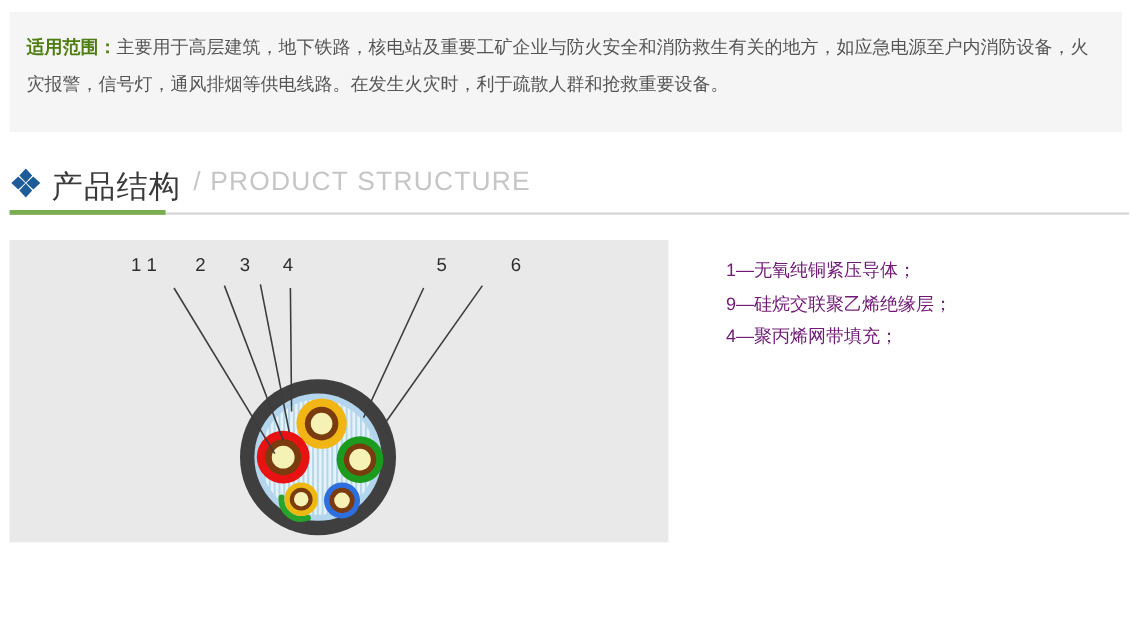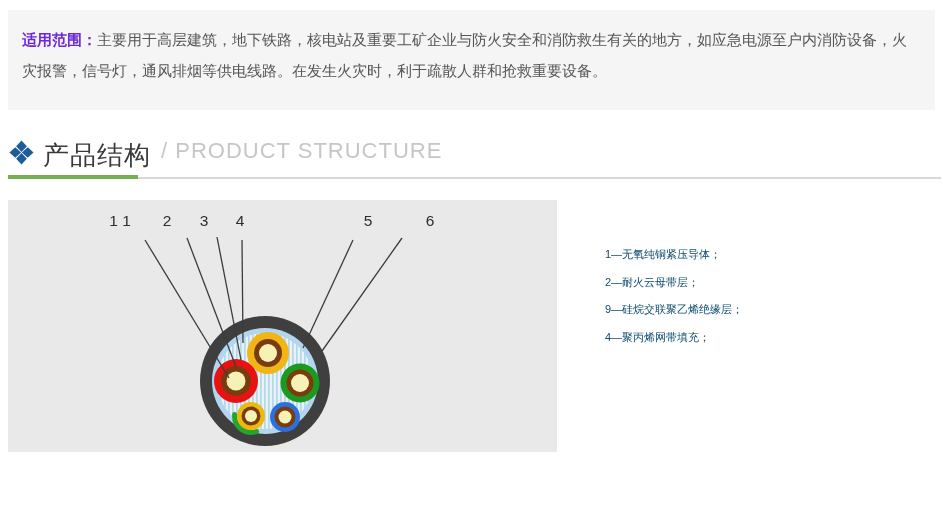--- a/index.html
+++ b/index.html
@@ -4,41 +4,41 @@
 <style>
   * { margin:0; padding:0; box-sizing:border-box; }
   html,body { width:943px; height:519px; background:#ffffff;
               font-family:"Liberation Sans", sans-serif; }
   .page { position:relative; width:943px; height:519px; overflow:hidden; }
 
   
   .intro { position:absolute; left:8px; top:10px; width:927px; height:100px;
            background:#f5f5f5; padding:14px 16px 0 14px;
            font-size:15px; line-height:31px; color:#555; }
-  .intro .lbl { font-weight:bold; color:#6d28d9; }
+  .intro .lbl { font-weight:bold; color:#4d7c0f; }
 
   
   .sec-header { position:absolute; left:8px; top:138px; height:38px;
                 display:flex; }
   .sec-icon { width:25px; height:25px; margin:2px 9px 0 1px; flex:0 0 auto; }
   .sec-title { font-size:26px; color:#3a3a3a; letter-spacing:1px; }
   .sec-sub { font-size:22px; color:#c6c6c6; margin-left:10px; letter-spacing:1px; }
   .rule-gray  { position:absolute; left:8px; top:177px; width:933px; height:2px;
                 background:#d9d9d9; }
   .rule-green { position:absolute; left:8px; top:175px; width:130px; height:4px; }
 
   
   .panel { position:absolute; left:8px; top:200px; width:549px; height:252px;
            background:#e9e9e9; }
   .panel svg { display:block; }
   .callout-text { font-size:15.5px; fill:#2e2e2e; }
 
   
-  .legend { position:absolute; left:605px; top:212px; font-size:11px;
-            line-height:27.5px; color:#0c4a6e;margin-top:29px; }
+  .legend { position:absolute; left:605px; top:212px; font-size:15px;
+            line-height:27.5px; color:#701a75; }
 </style>
 </head>
 <body>
 
 <div class="page">
 
   <div class="intro">
     <span class="lbl">适用范围：</span><span>主要用于高层建筑，地下铁路，核电站及重要工矿企业与防火安全和消防救生有关的地方，如应急电源至户内消防设备，火灾报警，信号灯，通风排烟等供电线路。在发生火灾时，利于疏散人群和抢救重要设备。</span>
   </div>
 
@@ -114,18 +114,17 @@
         <text class="callout-text" x="196" y="26">3</text>
         <text class="callout-text" x="232" y="26">4</text>
         <text class="callout-text" x="360" y="26">5</text>
         <text class="callout-text" x="422" y="26">6</text>
       </g>
     </svg>
   </div>
 
   <div class="legend">
     <div>1—无氧纯铜紧压导体；</div>
-    <div>2—耐火云母带层；</div>
     <div>9—硅烷交联聚乙烯绝缘层；</div>
     <div>4—聚丙烯网带填充；</div>
   </div>
 
 </div>
 
 </body></html>

